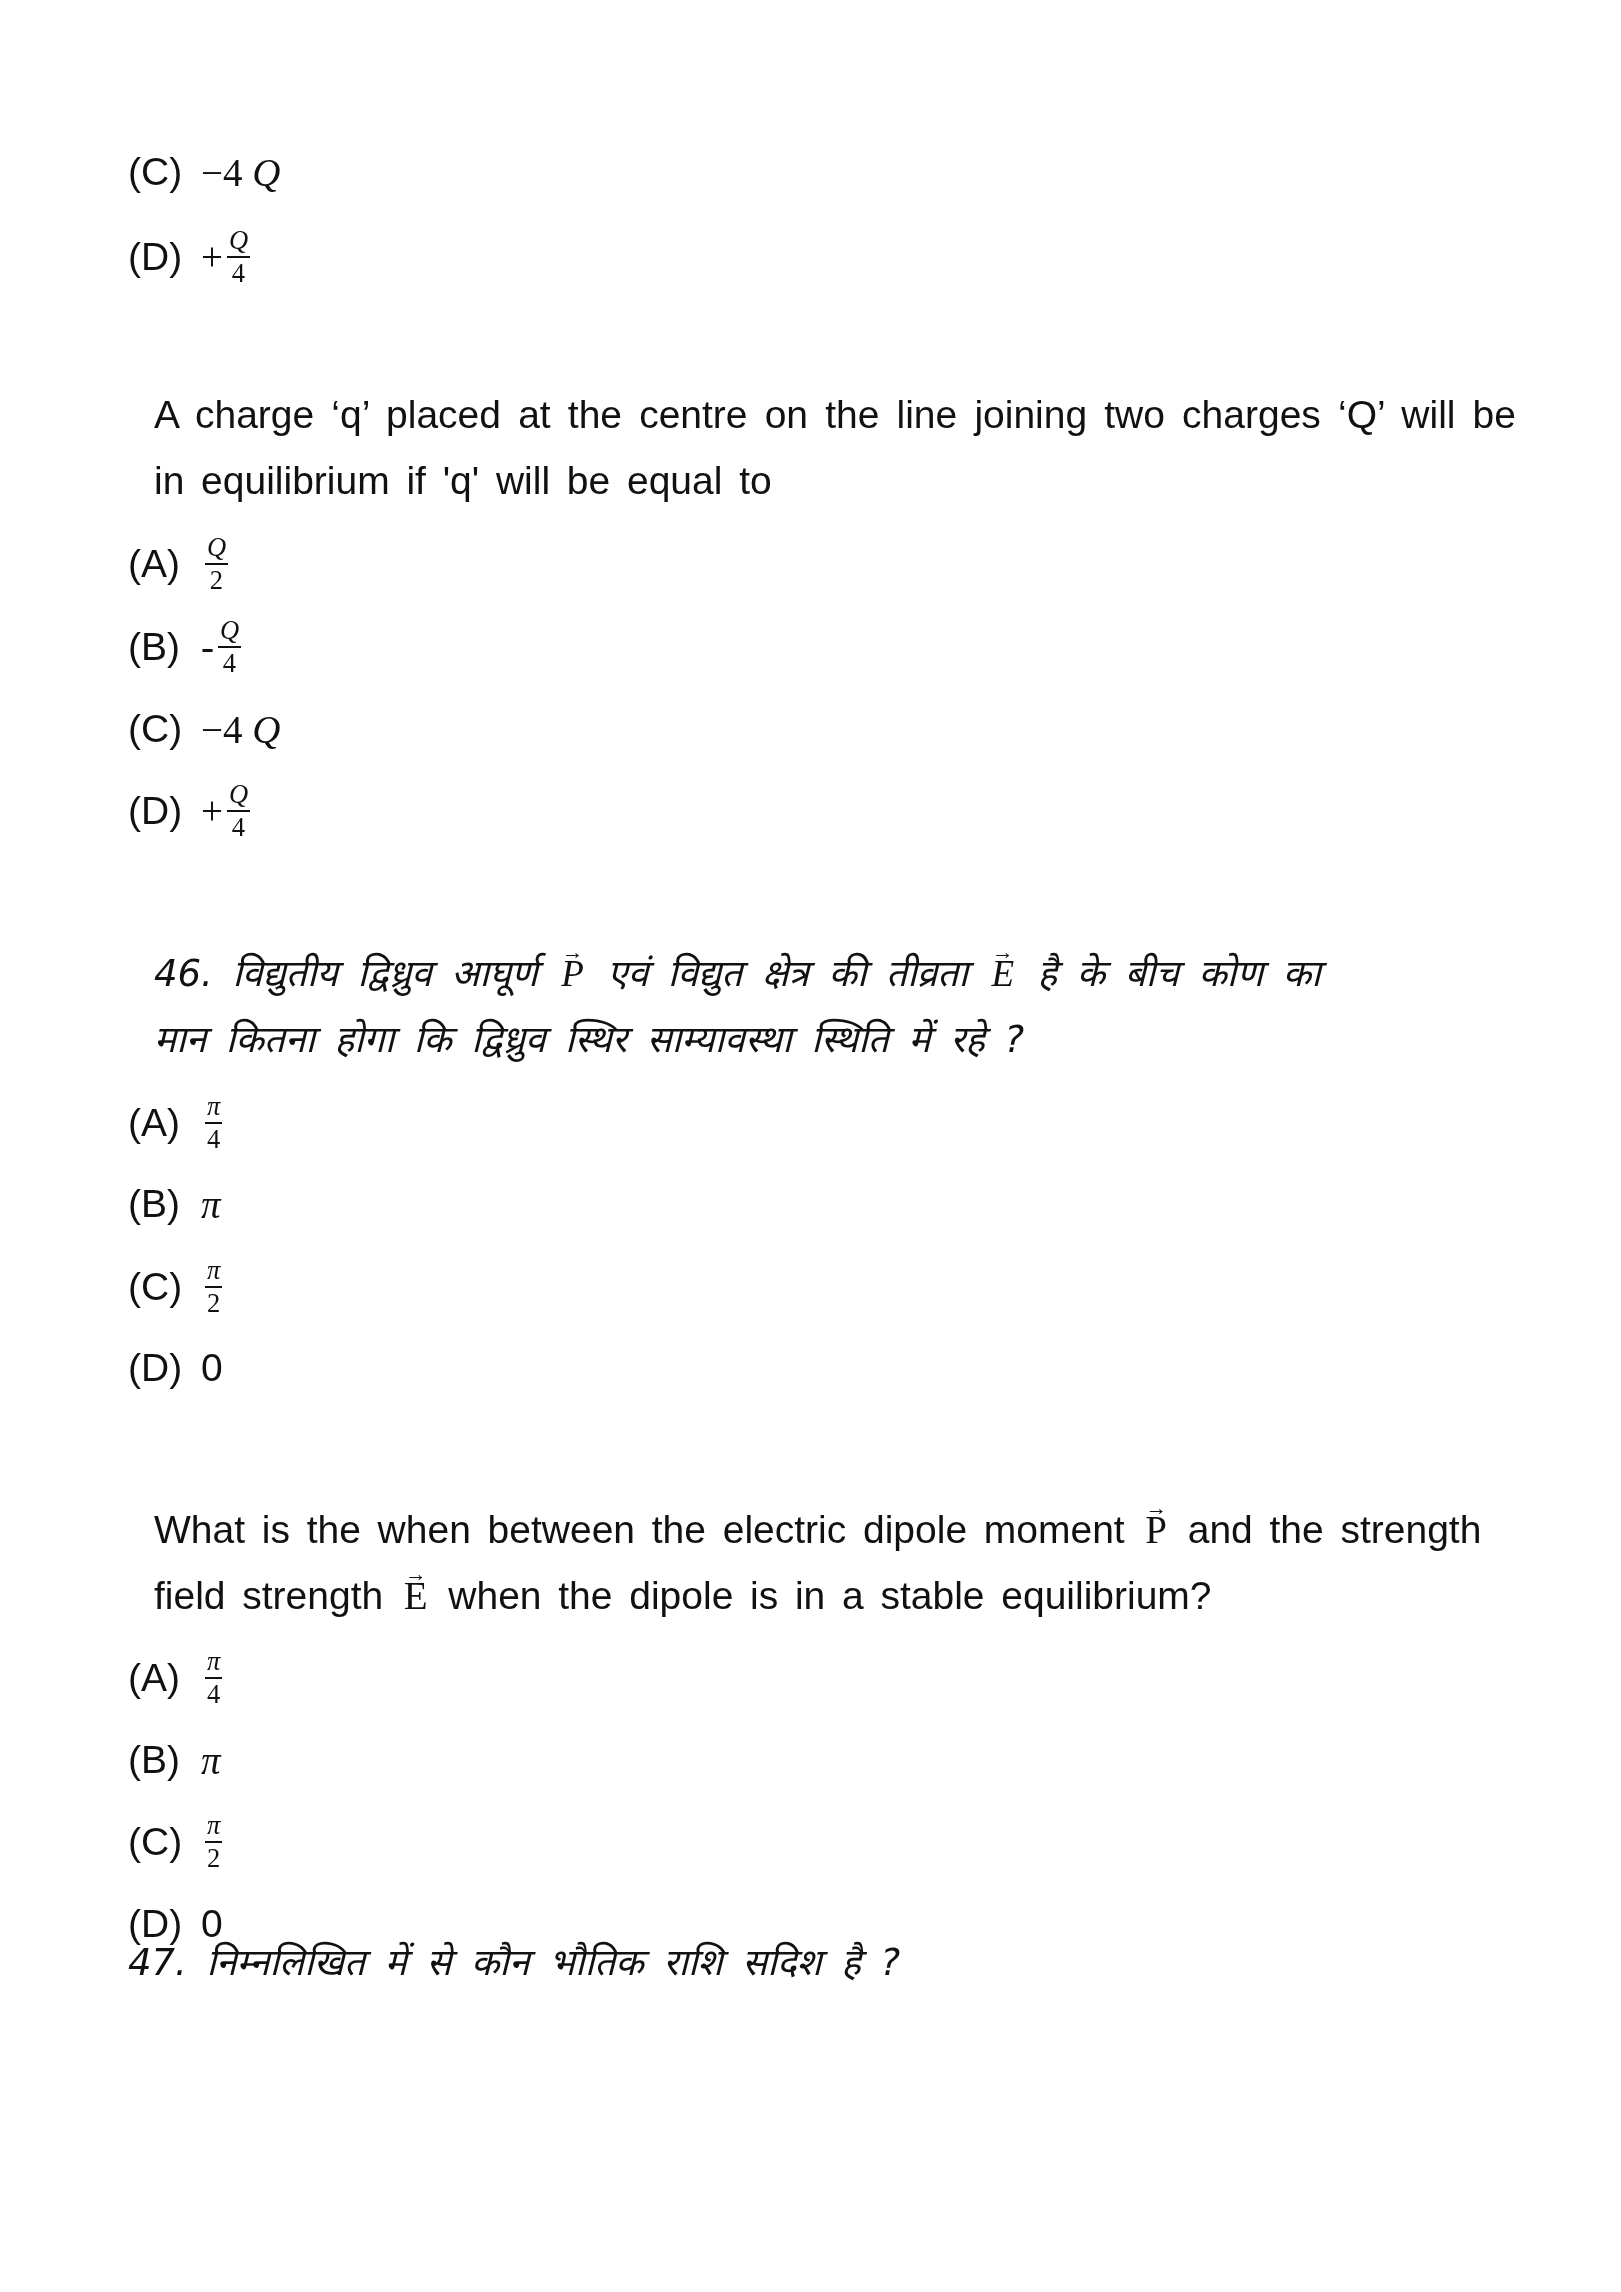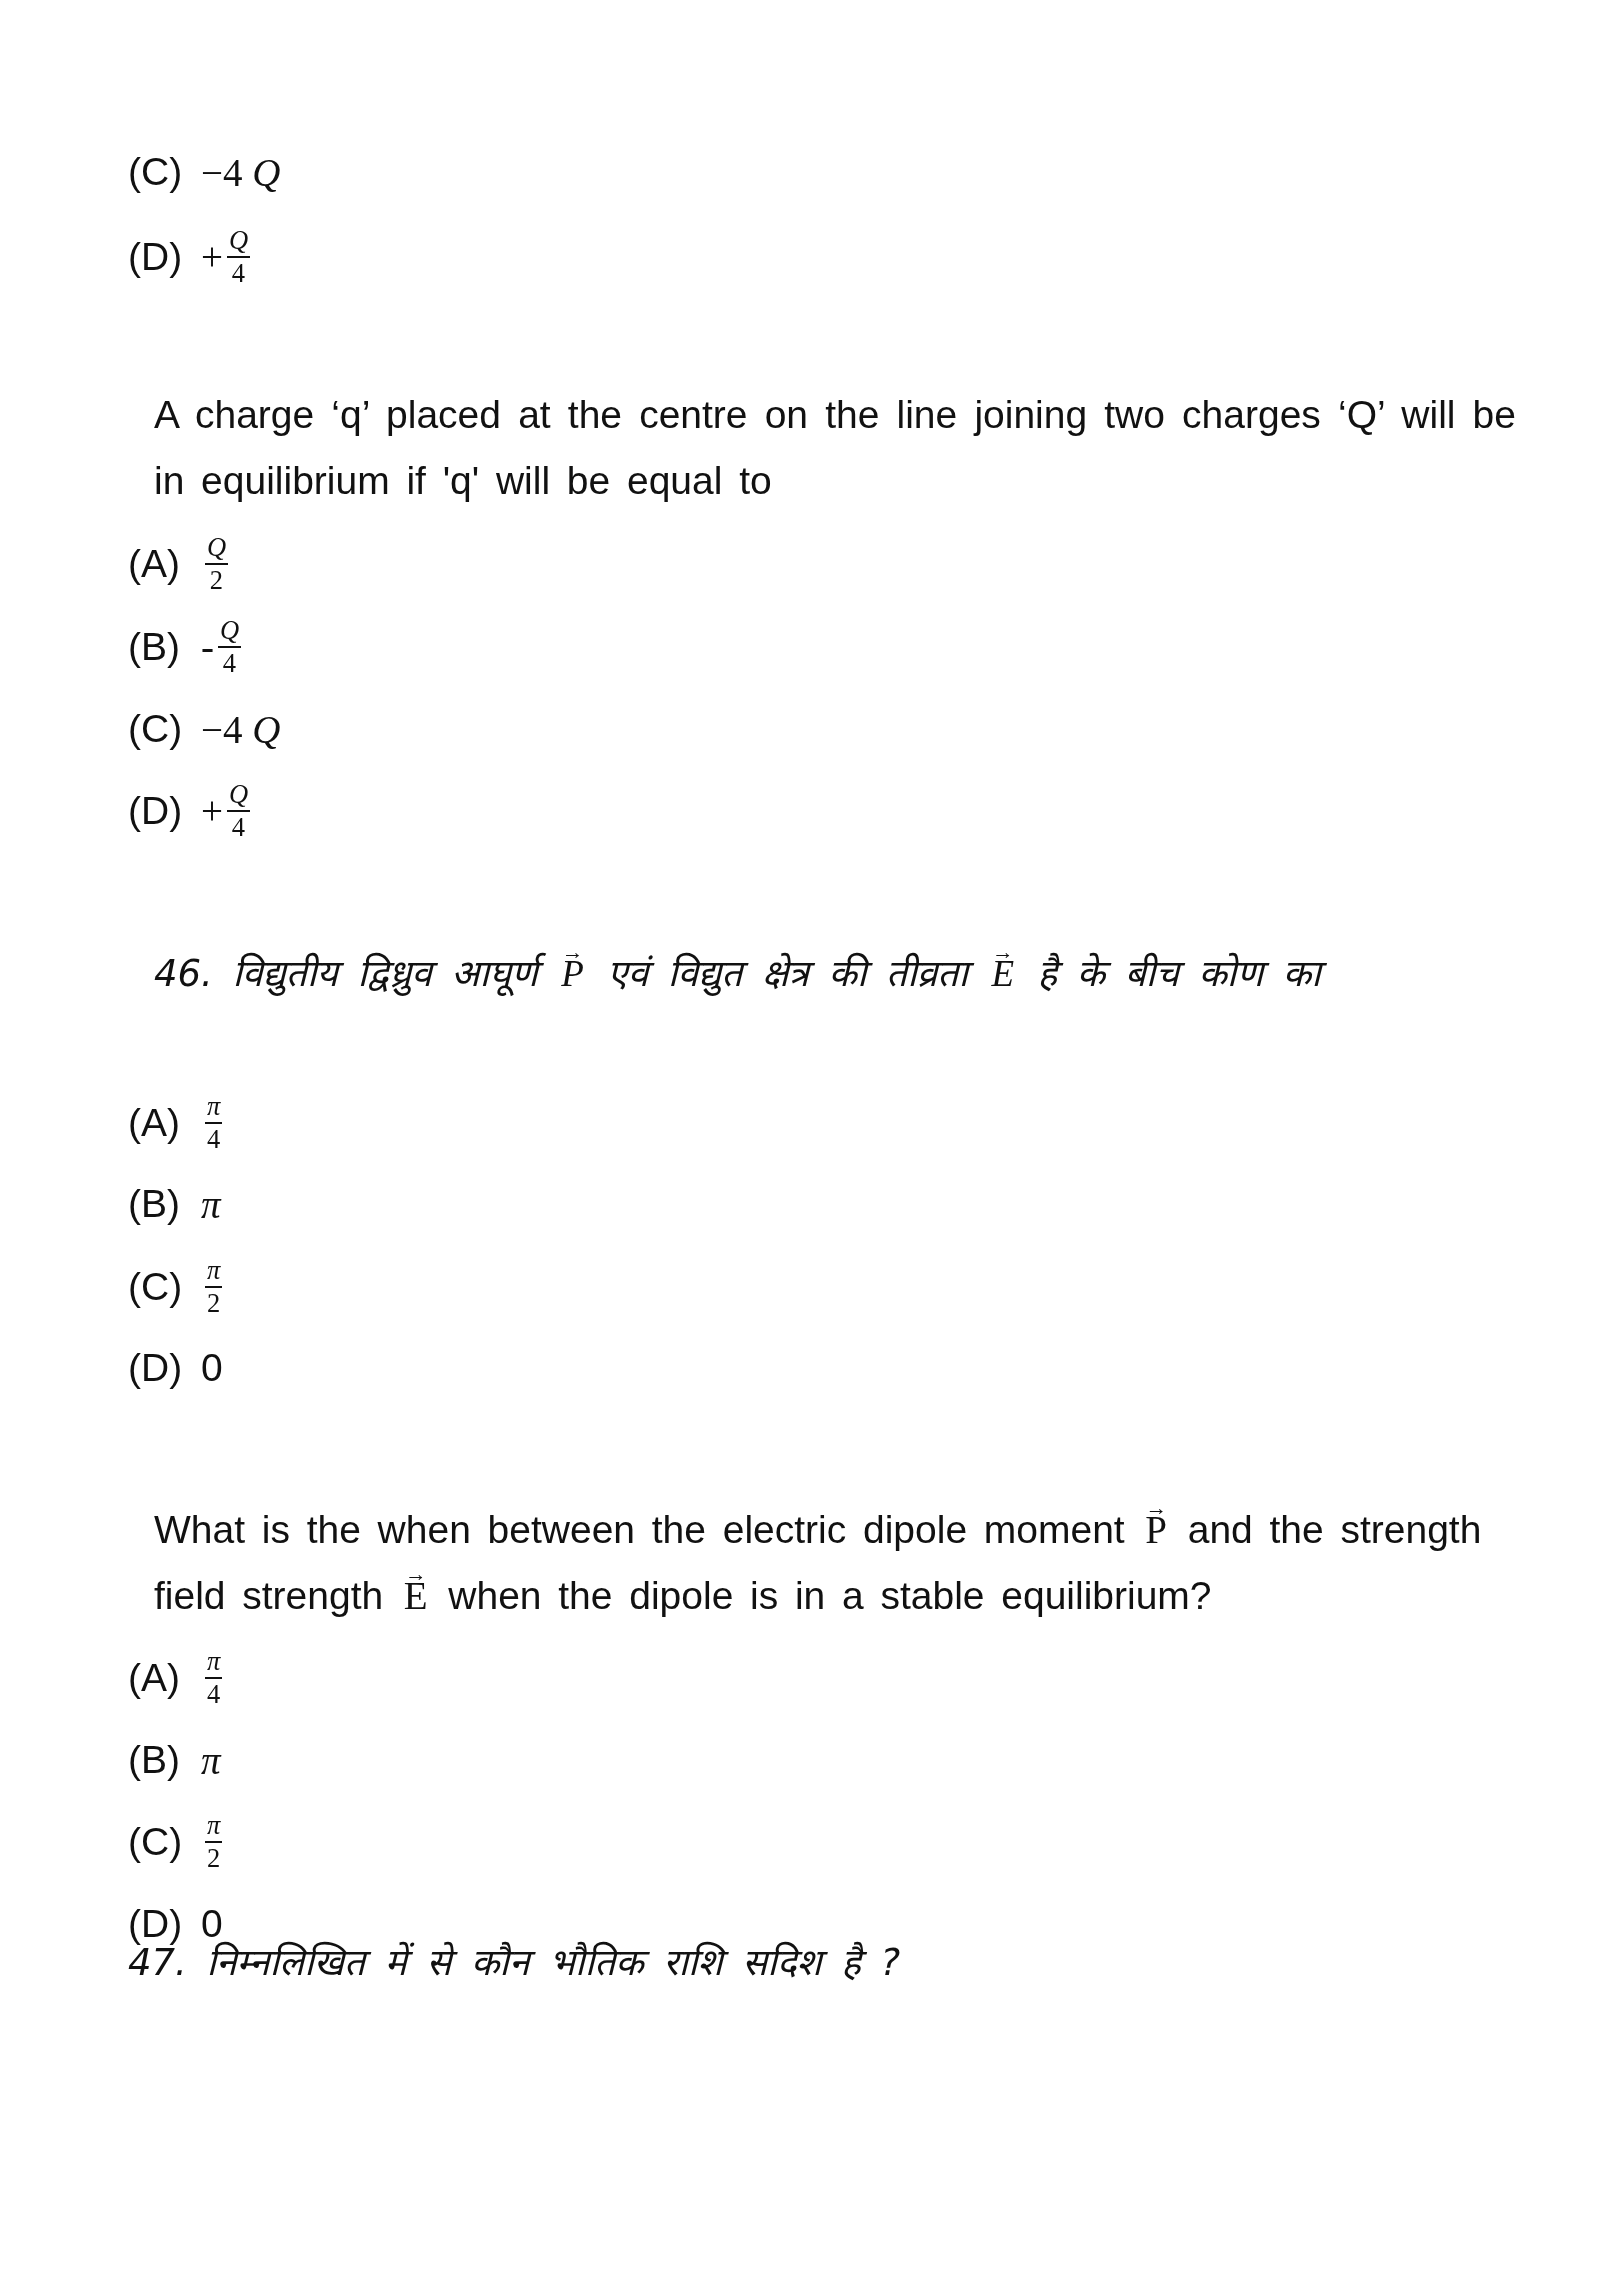--- a/index.html
+++ b/index.html
@@ -71,20 +71,21 @@
     </span>
 </div>
 
 <div class="para hi" style="top:941px;">
   <span>46.</span>
   <span>विद्युतीय द्विध्रुव आघूर्ण</span>
   <span class="vec">P</span>
   <span>एवं विद्युत क्षेत्र की तीव्रता</span>
   <span class="vec">E</span>
   <span>है के बीच कोण का</span><br>
+  <span>मान कितना होगा कि द्विध्रुव स्थिर साम्यावस्था स्थिति में रहे  ?</span>
 </div>
 
 <div class="opt" style="top:1084px;">
   <span class="lbl">(A)</span>
   <span class="math">
       <span class="frac">
         <span class="num">π</span>
         <span class="den">4</span>
       </span>
     </span>

